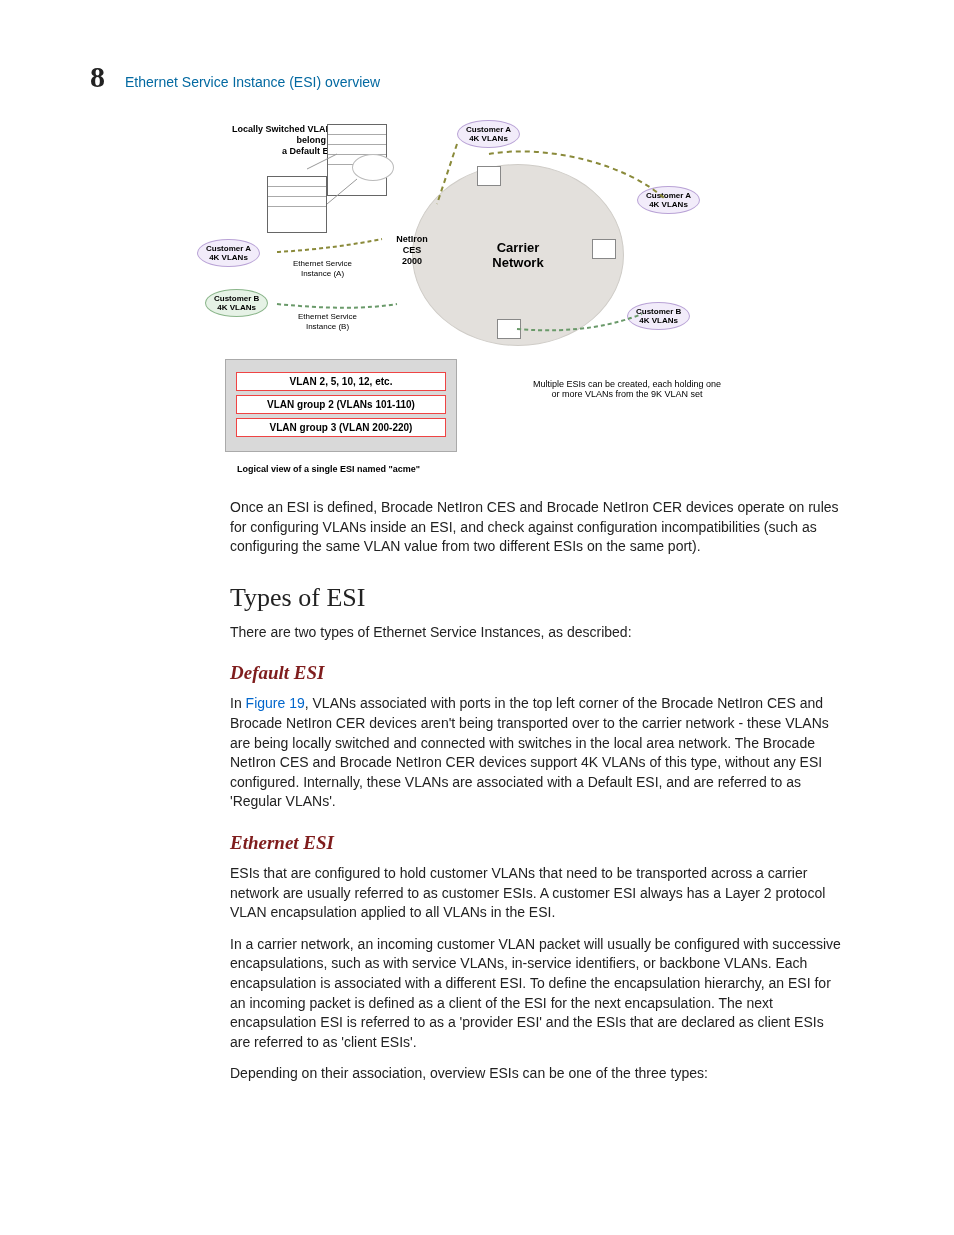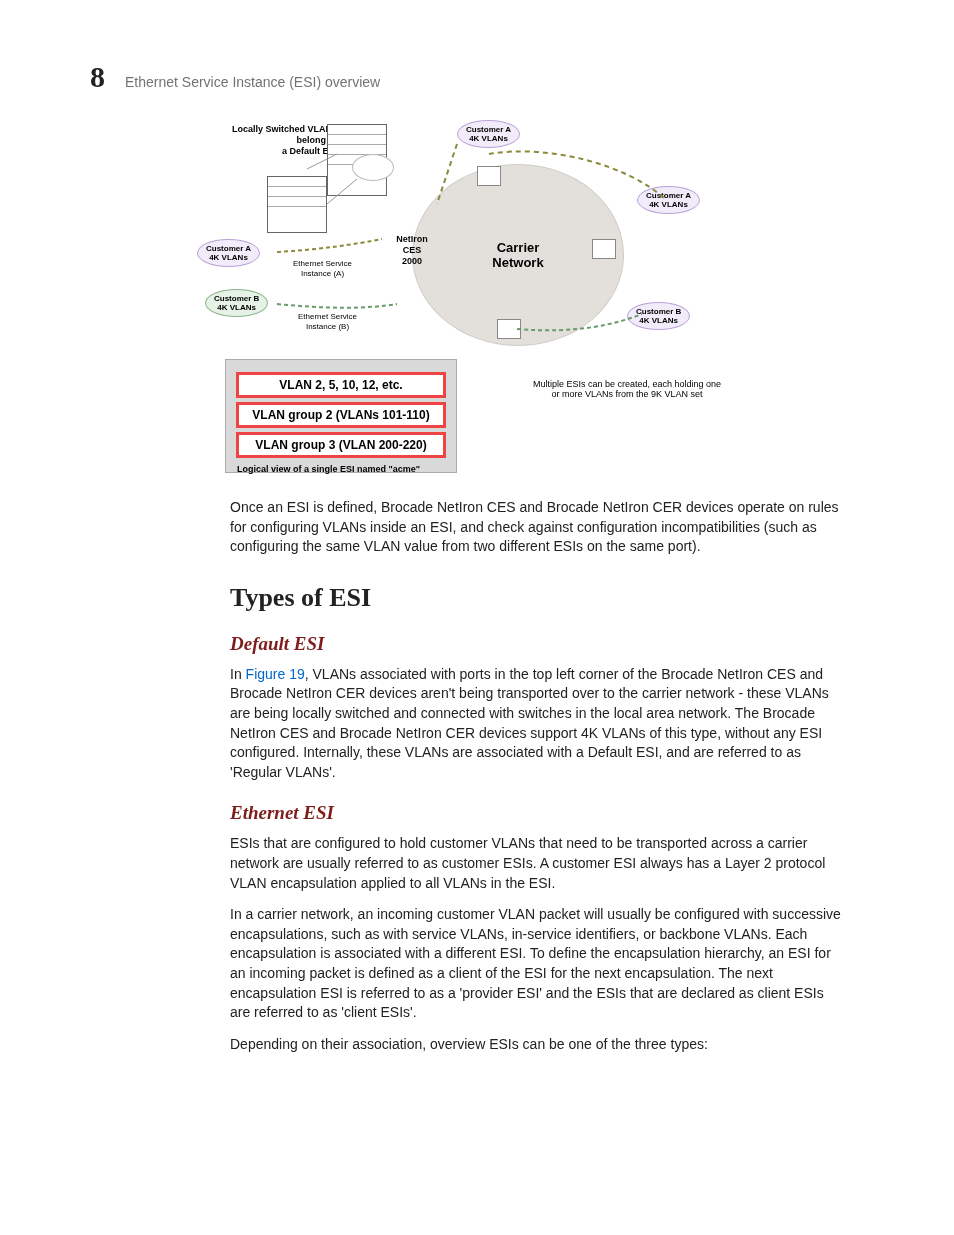--- a/index.html
+++ b/index.html
@@ -21,21 +21,21 @@
     gap: 20px;
     margin-bottom: 30px;
   }
   .chapter-number {
     font-family: Georgia, 'Times New Roman', serif;
     font-size: 30px;
     font-weight: bold;
   }
   .section-title-small {
     font-size: 14px;
-    color: #737373;
+    color: #0369a1;
   }
   .figure-placeholder {
     margin: 20px auto 14px;
     width: 560px;
   }
   
   .diagram {
     position: relative;
     width: 560px;
     height: 360px;
@@ -101,41 +101,41 @@
     width:22px; height:18px;
   }
   .vlan-stack {
     position:absolute;
     background:#d9d9d9;
     border:1px solid #aaa;
     padding:8px 10px 10px;
   }
   .vlan-item {
     background:#fff;
-    border:3px solid #ef4444;
+    border:1px solid #ef4444;
     padding:3px 8px;
     margin:4px 0;
     font-weight:bold;
-    font-size:12px;
+    font-size:10px;
     text-align:center;
   }
   .caption {
     position:absolute;
     font-size:9px;
   }
   .body-text {
     font-size: 14px;
     line-height: 1.4;
     margin-left: 140px;
     margin-right: 20px;
   }
   .body-text p { margin: 0 0 12px 0; }
   h2.types {
     font-family: Georgia, 'Times New Roman', serif;
-    font-weight: 700;
+    font-weight: 400;
     font-size: 26px;
     margin: 26px 0 10px 140px;
   }
   h3.sub {
     font-family: Georgia, 'Times New Roman', serif;
     font-style: italic;
     font-weight: bold;
     font-size: 19px;
     margin: 20px 0 10px 140px;
     color: #7f1d1d;
@@ -233,20 +233,23 @@
 
       <div class="caption" style="left:40px; top:340px; font-weight:bold;">Logical view of a single ESI named "acme"</div>
     </div>
   </div>
 
   <div class="body-text">
     <p>Once an ESI is defined, Brocade NetIron CES and Brocade NetIron CER devices operate on rules for configuring VLANs inside an ESI, and check against configuration incompatibilities (such as configuring the same VLAN value from two different ESIs on the same port).</p>
   </div>
 
   <h2 class="types">Types of ESI</h2>
+  <div class="body-text">
+    <p>There are two types of Ethernet Service Instances, as described:</p>
+  </div>
 
   <h3 class="sub">Default ESI</h3>
   <div class="body-text">
     <p>
       <span>In </span><a href="#" class="figlink">Figure 19</a><span>, VLANs associated with ports in the top left corner of the Brocade NetIron CES and Brocade NetIron CER devices aren't being transported over to the carrier network - these VLANs are being locally switched and connected with switches in the local area network. The Brocade NetIron CES and Brocade NetIron CER devices support 4K VLANs of this type, without any ESI configured. Internally, these VLANs are associated with a Default ESI, and are referred to as 'Regular VLANs'.</span>
     </p>
   </div>
 
   <h3 class="sub">Ethernet ESI</h3>
   <div class="body-text">

